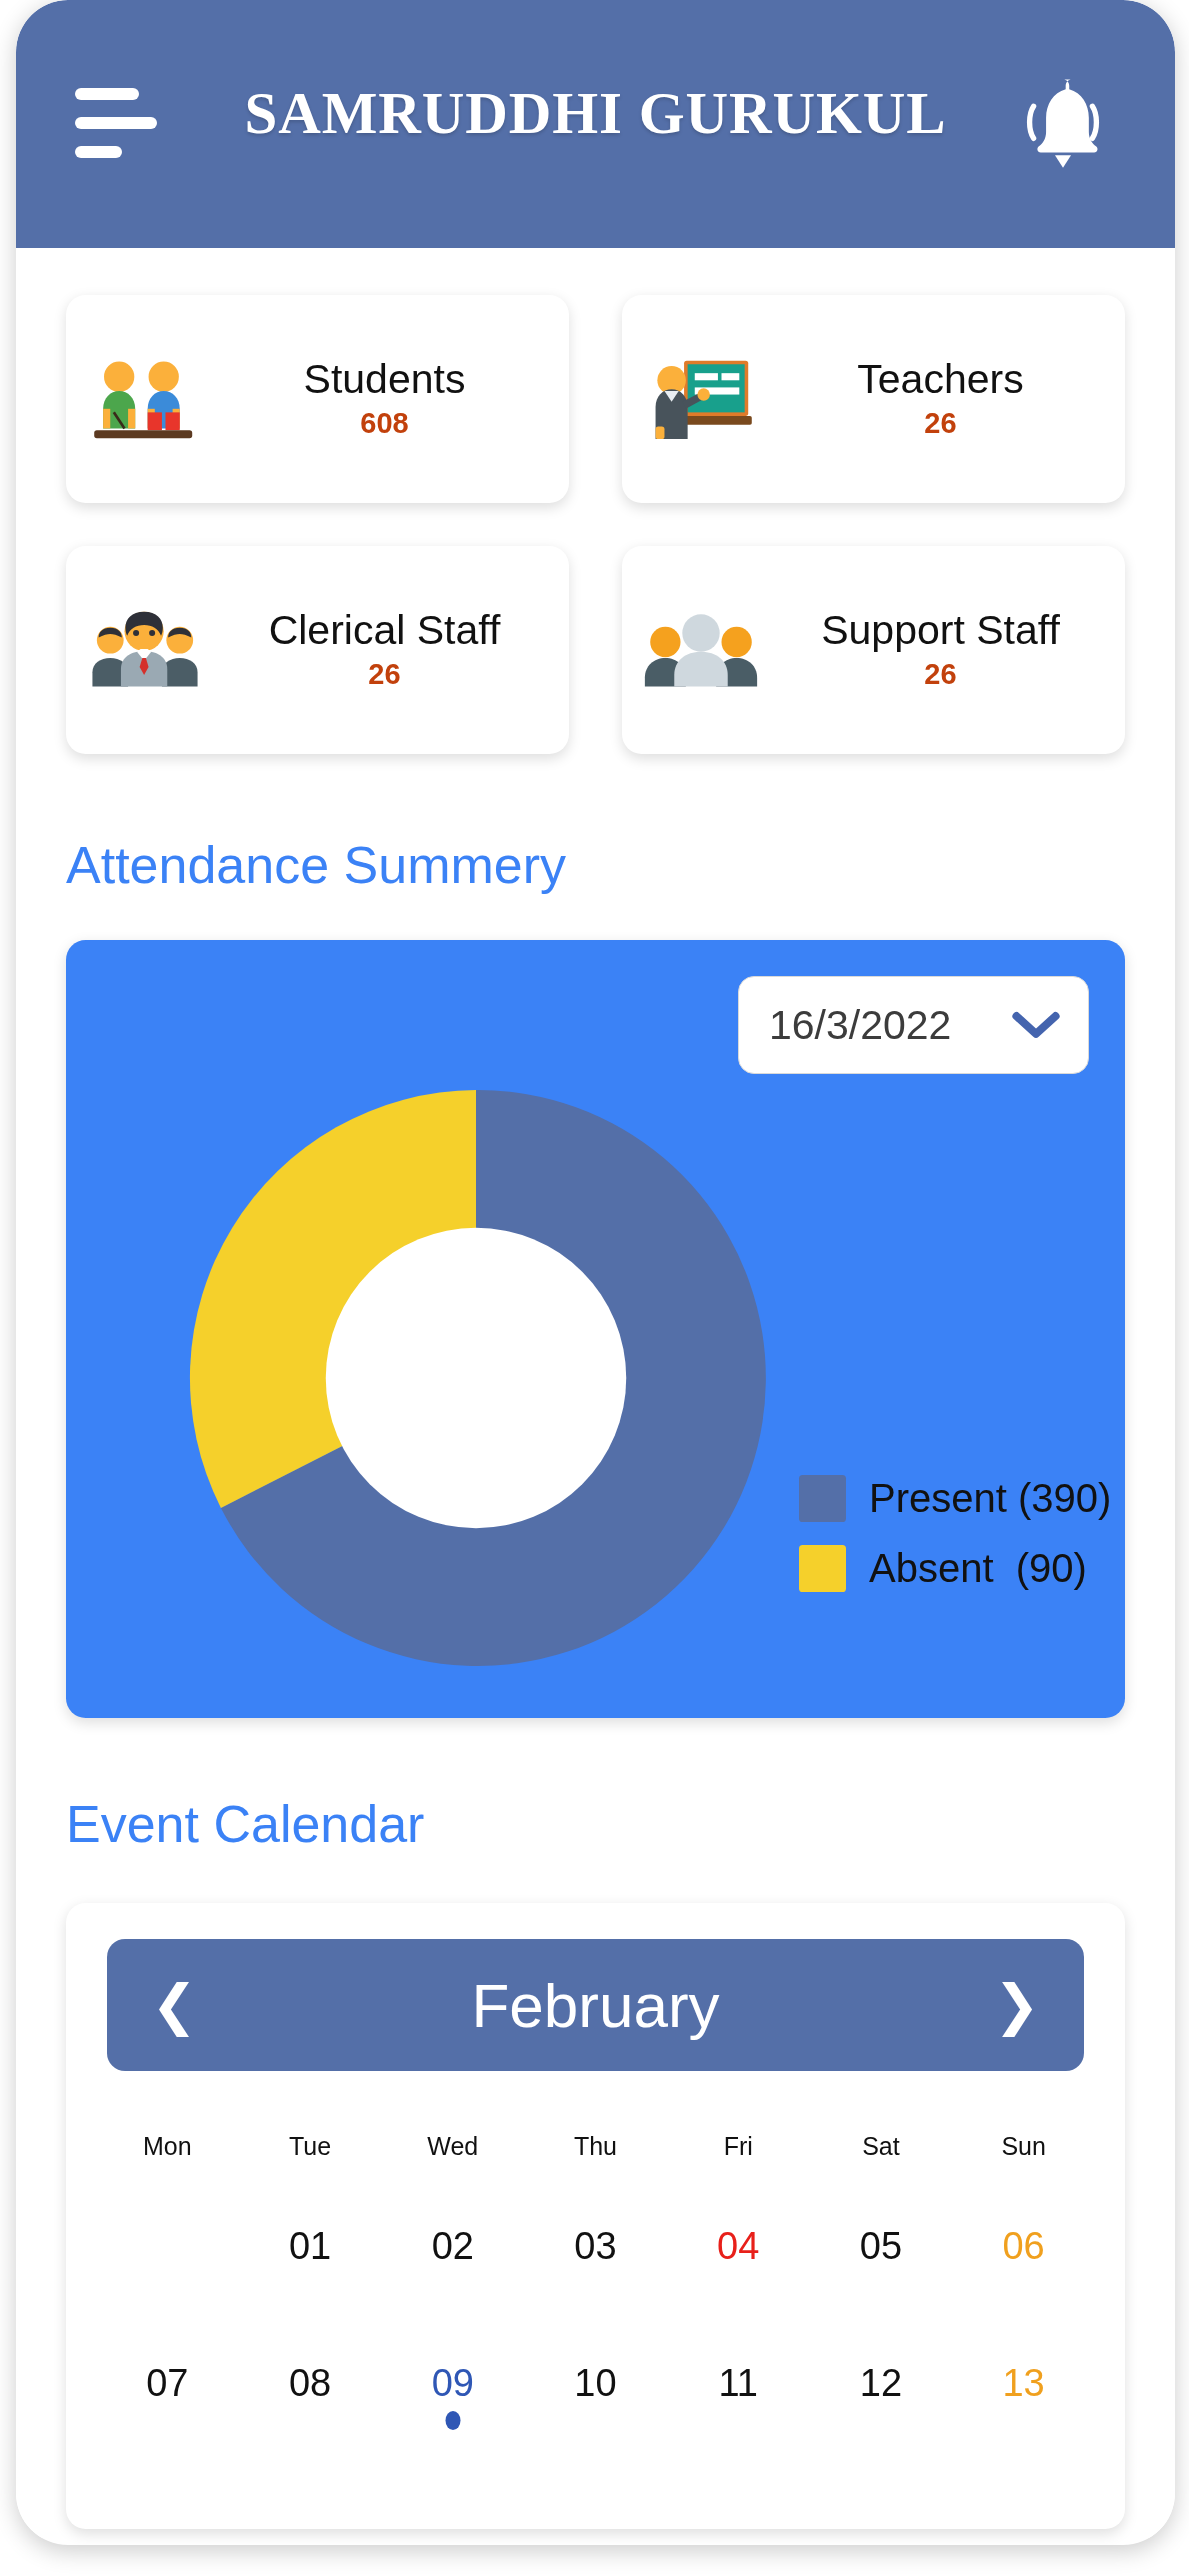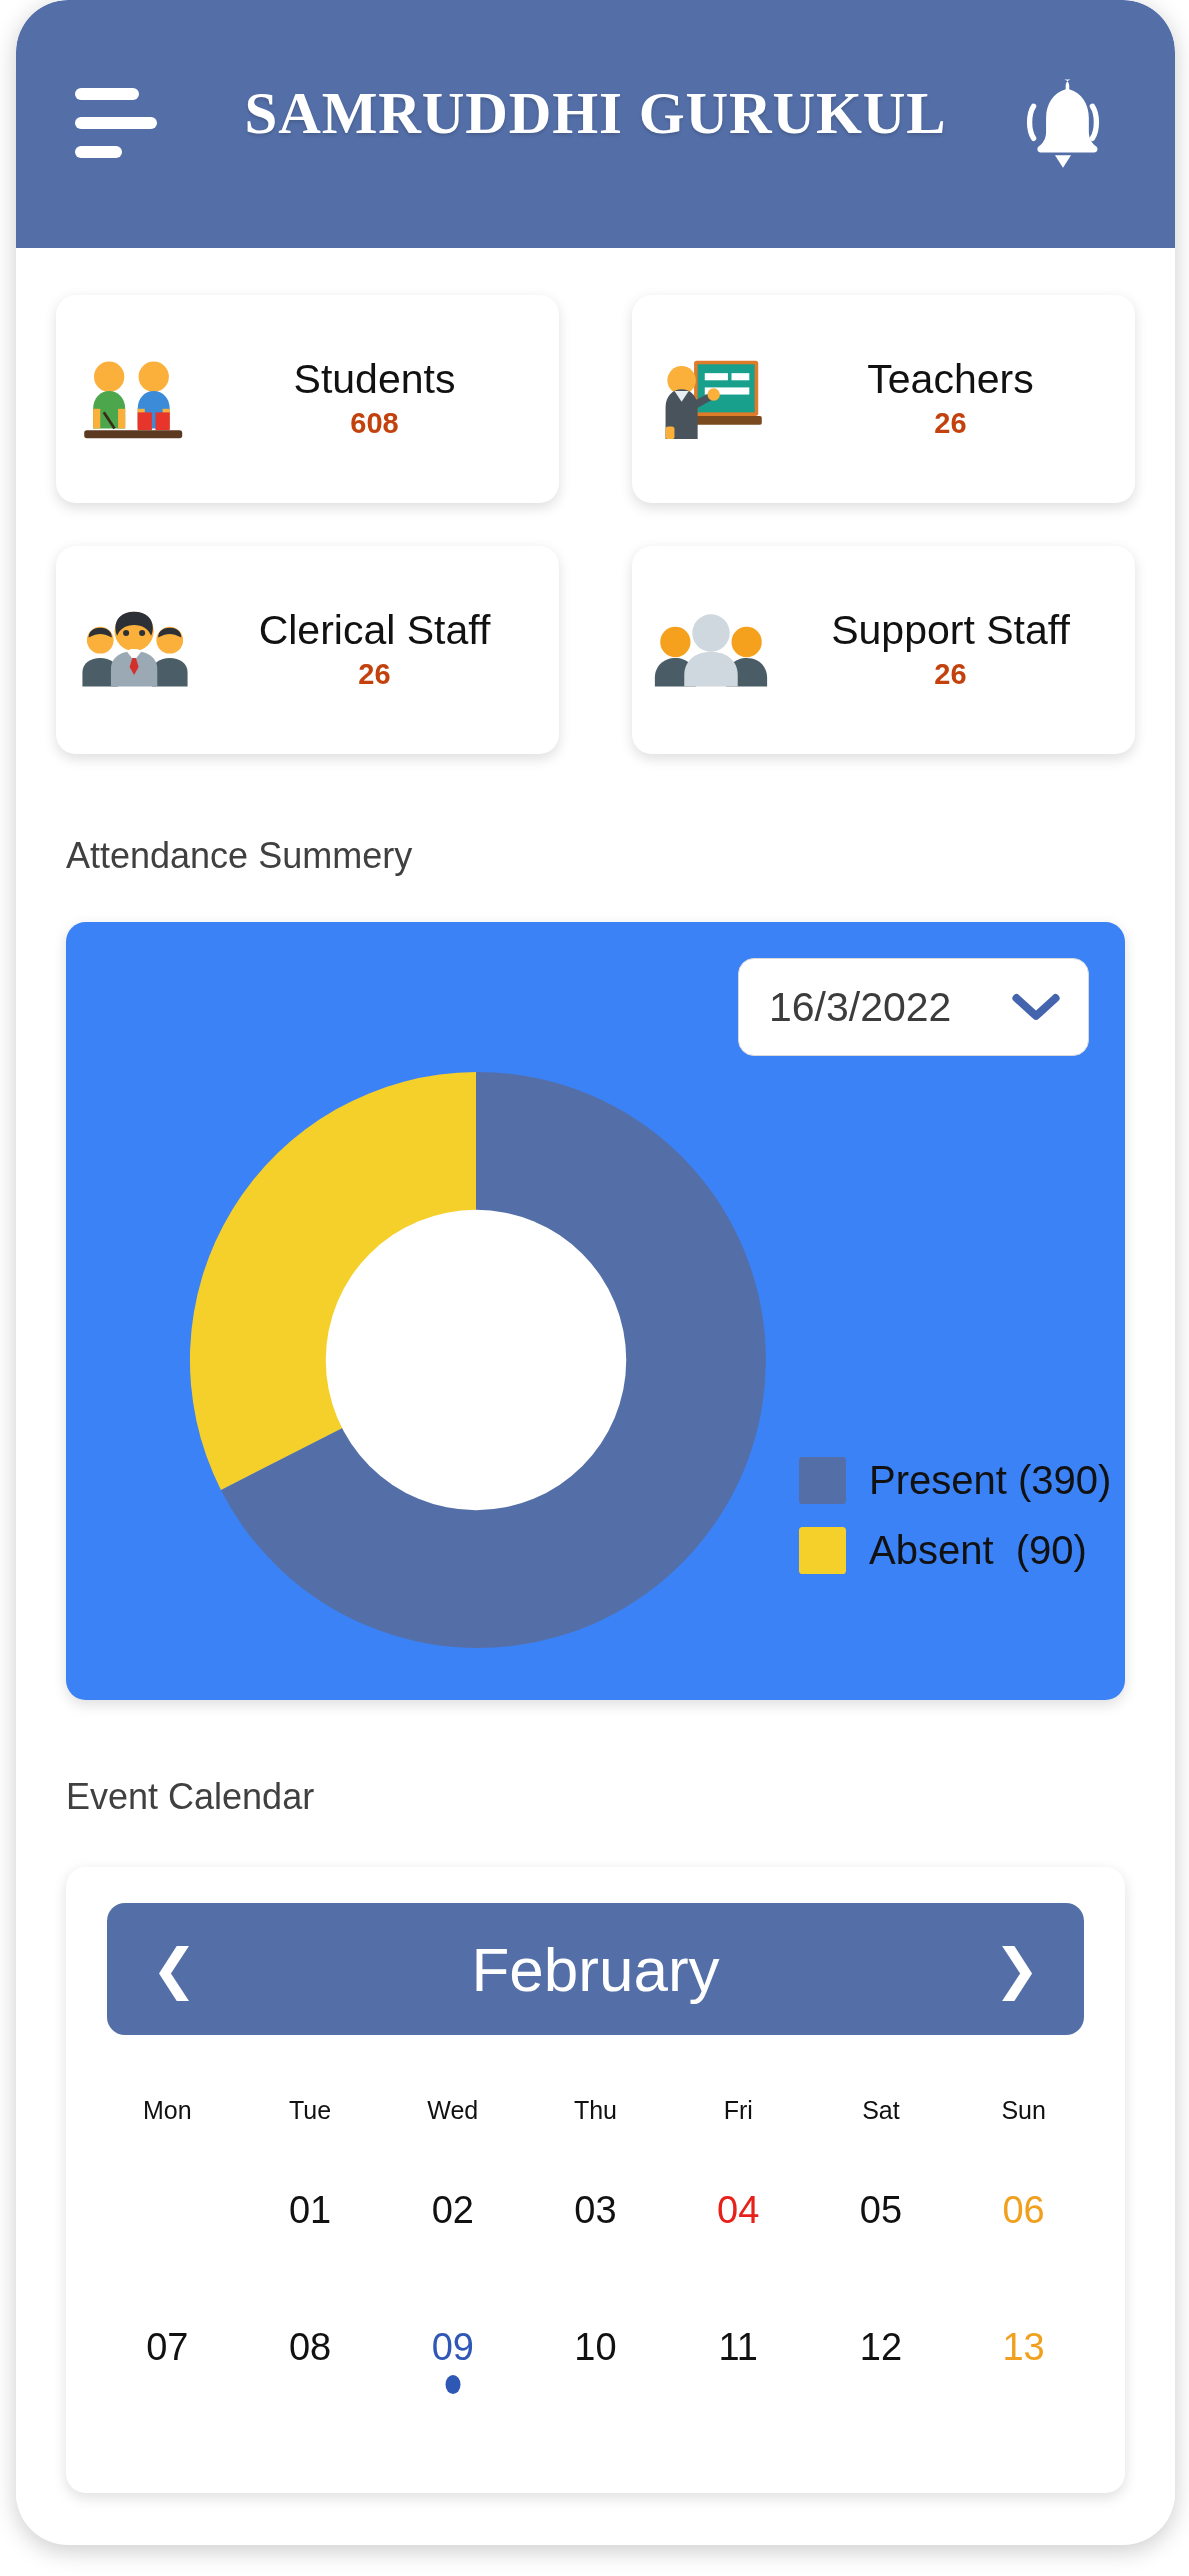--- a/index.html
+++ b/index.html
@@ -83,21 +83,21 @@
     position: relative;
     width: 100%;
     background: #ffffff;
     padding-bottom: 9px;
   }
 
   
   .cards-row {
     display: flex;
     gap: 0px;
-    padding: 0 40px;
+    padding: 0 50px;
     justify-content: space-between;
     align-items: flex-end;
   }
   .stat-card {
     width: 503px;
     height: 208px;
     background: #ffffff;
     border-radius: 19.7px;
     box-shadow: 0 4.5px 12.5px rgba(0,0,0,0.13);
     display: flex;
@@ -124,22 +124,22 @@
   }
   .stat-value {
     font-size: 29px;
     color: #c2410c;
     line-height: 1.35;
     font-weight: bold;
   }
 
   
   .section-title {
-    font-size: 36px;
-    color: #404040;
+    font-size: 52px;
+    color: #3b82f6;
     padding: 0 50px;
   }
 
   
   #attendance-card {
     margin: 0 50px;
     height: 778px;
     background: #3b82f6;
     border-radius: 19.7px;
     box-shadow: 0 4.5px 14.3px rgba(0,0,0,0.13);

